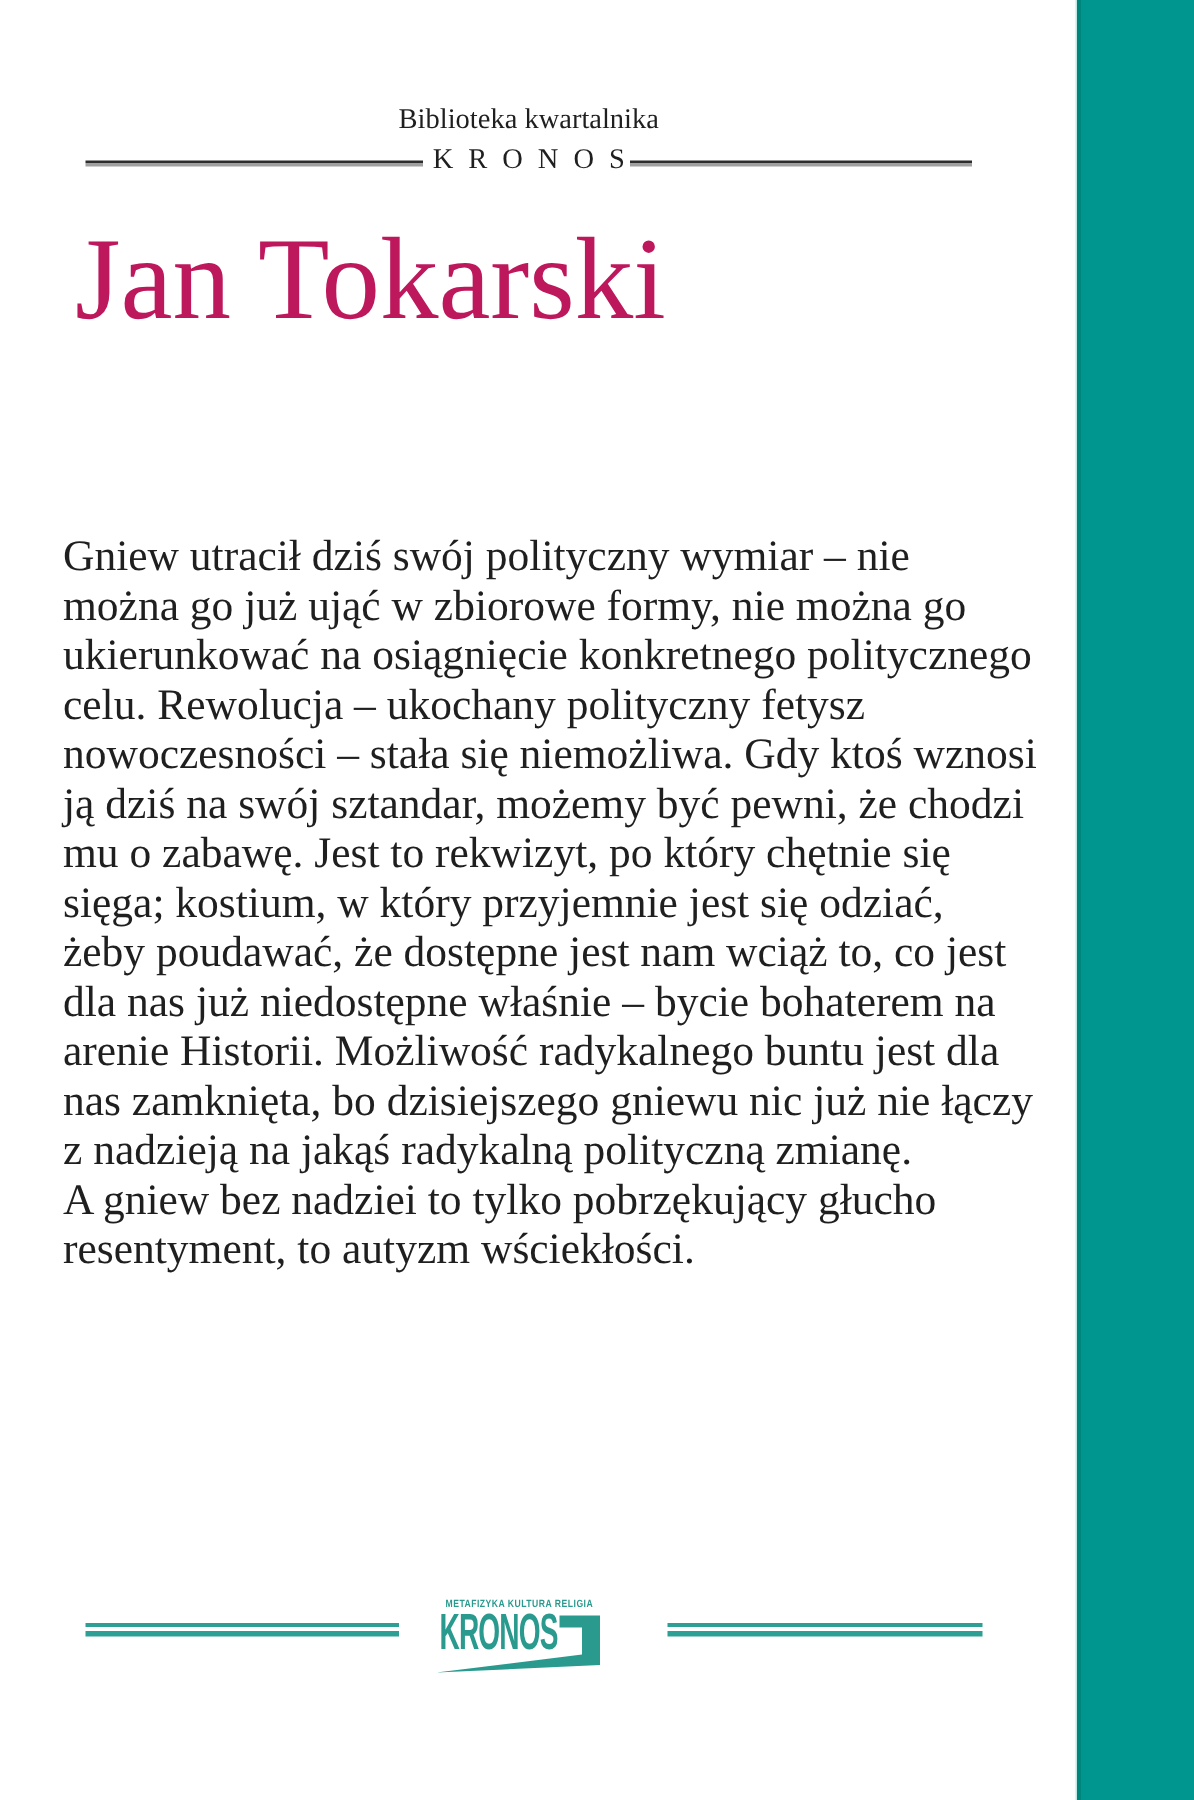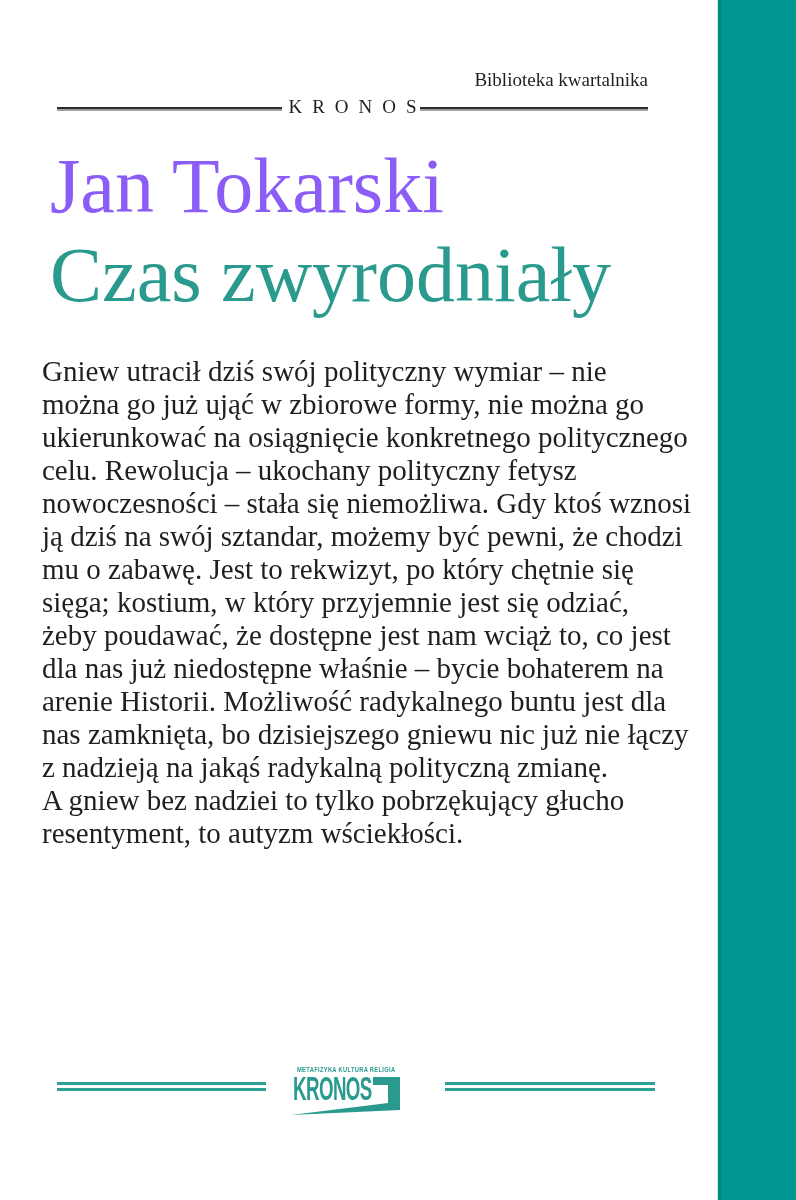--- a/index.html
+++ b/index.html
@@ -25,42 +25,42 @@
     position:absolute;top:0;right:0;
     width:79px;height:1200px;
     background:linear-gradient(to right,
       var(--stripe-hairline) 0 1px,
       var(--stripe-edge) 1px 4px,
       var(--stripe) 4px 100%);
   }
   
   .series-line{
     position:absolute;left:57px;top:68px;width:591px;
-    text-align:right;
+    text-align:center;
     font-size:19px;line-height:24px;color:var(--ink);
   }
   .series-name{
     position:absolute;left:57px;top:95px;width:591px;
     text-align:center;
     font-size:19px;line-height:24px;color:var(--ink);
     letter-spacing:10px;text-indent:10px;
   }
   .masthead-rule{
     position:absolute;top:107px;height:4px;
     background:linear-gradient(to bottom,var(--rule-dark) 0 2px,var(--rule-gray) 2px 4px);
   }
   .masthead-rule.left{left:57px;width:225px;}
   .masthead-rule.right{left:420px;width:228px;}
   
   .title-block{
     position:absolute;left:50px;top:141px;
     font-size:78px;line-height:89px;
     white-space:nowrap;
   }
-  .author-name{color:#8b5cf6;}
+  .author-name{color:#be185d;}
   .book-title{color:var(--teal);}
   
   .blurb{
     position:absolute;left:42px;top:355px;width:676px;
     font-size:29px;line-height:33px;color:var(--ink);
     white-space:pre;
     font-family:Liberation Serif, serif;
   }
   
   .logo-tagline{
@@ -101,21 +101,20 @@
 
   <div class="side-stripe"></div>
 
   <div class="series-line">Biblioteka kwartalnika</div>
   <div class="masthead-rule left"></div>
   <div class="masthead-rule right"></div>
   <div class="series-name">KRONOS</div>
 
   <div class="title-block">
     <div class="author-name">Jan Tokarski</div>
-    <div class="book-title">Czas zwyrodniały</div>
   </div>
 
   <div class="blurb">Gniew utracił dziś swój polityczny wymiar – nie
 można go już ująć w zbiorowe formy, nie można go
 ukierunkować na osiągnięcie konkretnego politycznego
 celu. Rewolucja – ukochany polityczny fetysz
 nowoczesności – stała się niemożliwa. Gdy ktoś wznosi
 ją dziś na swój sztandar, możemy być pewni, że chodzi
 mu o zabawę. Jest to rekwizyt, po który chętnie się
 sięga; kostium, w który przyjemnie jest się odziać,

